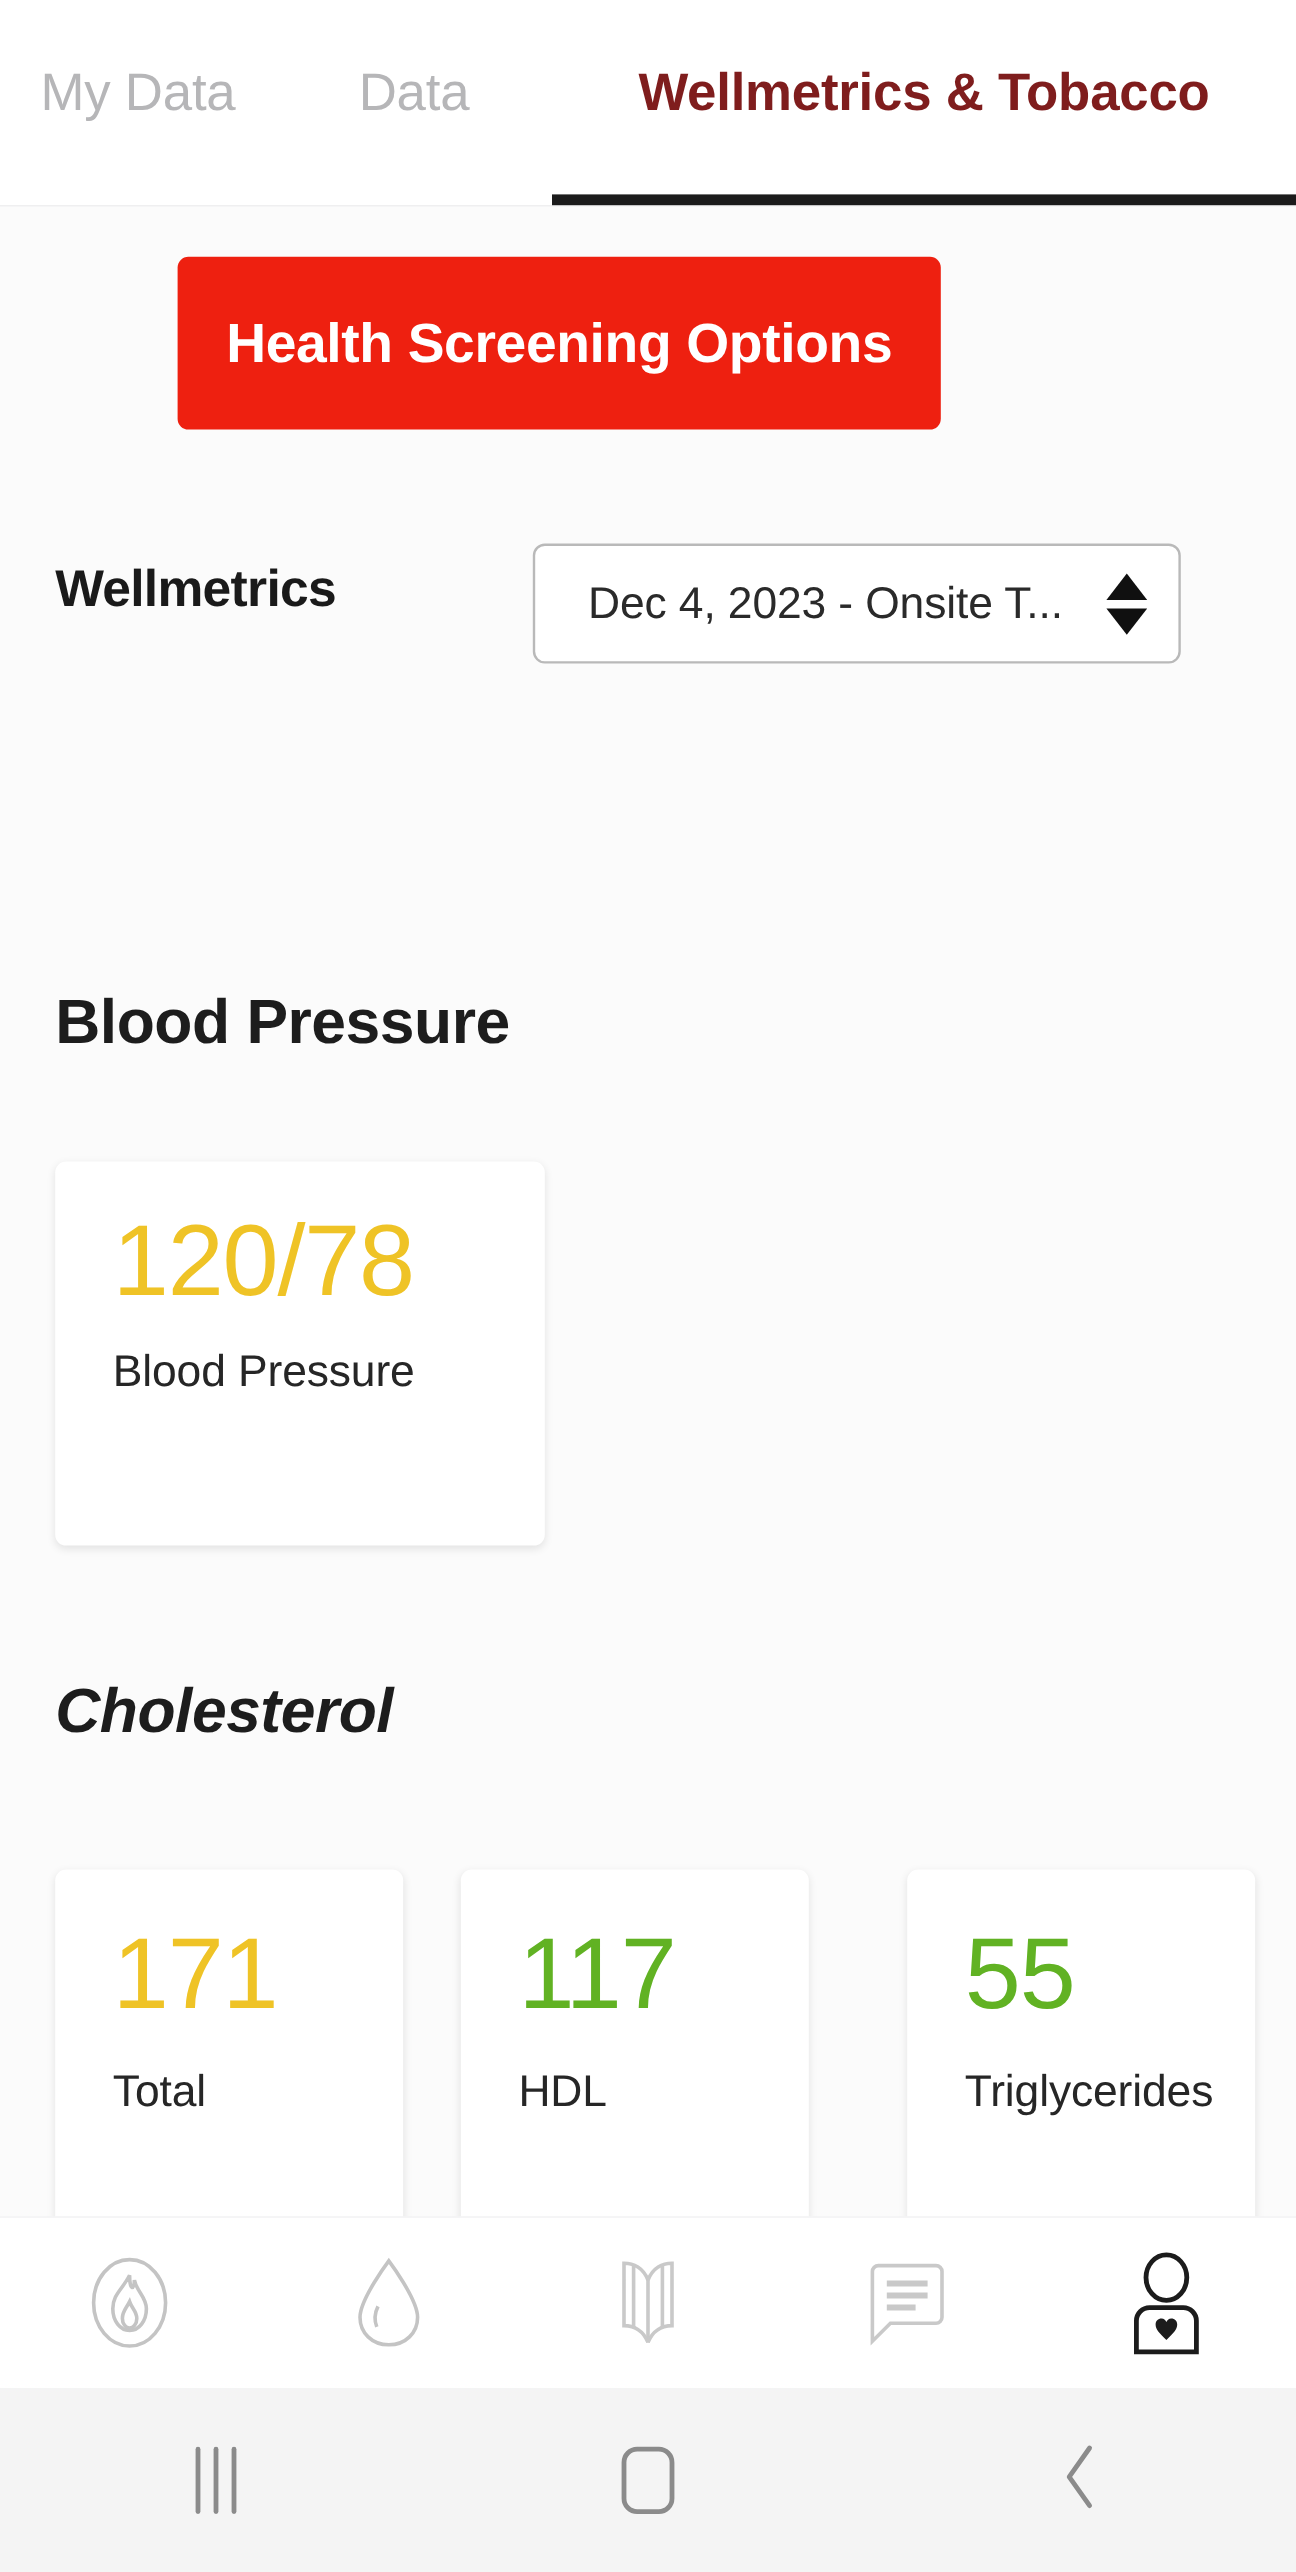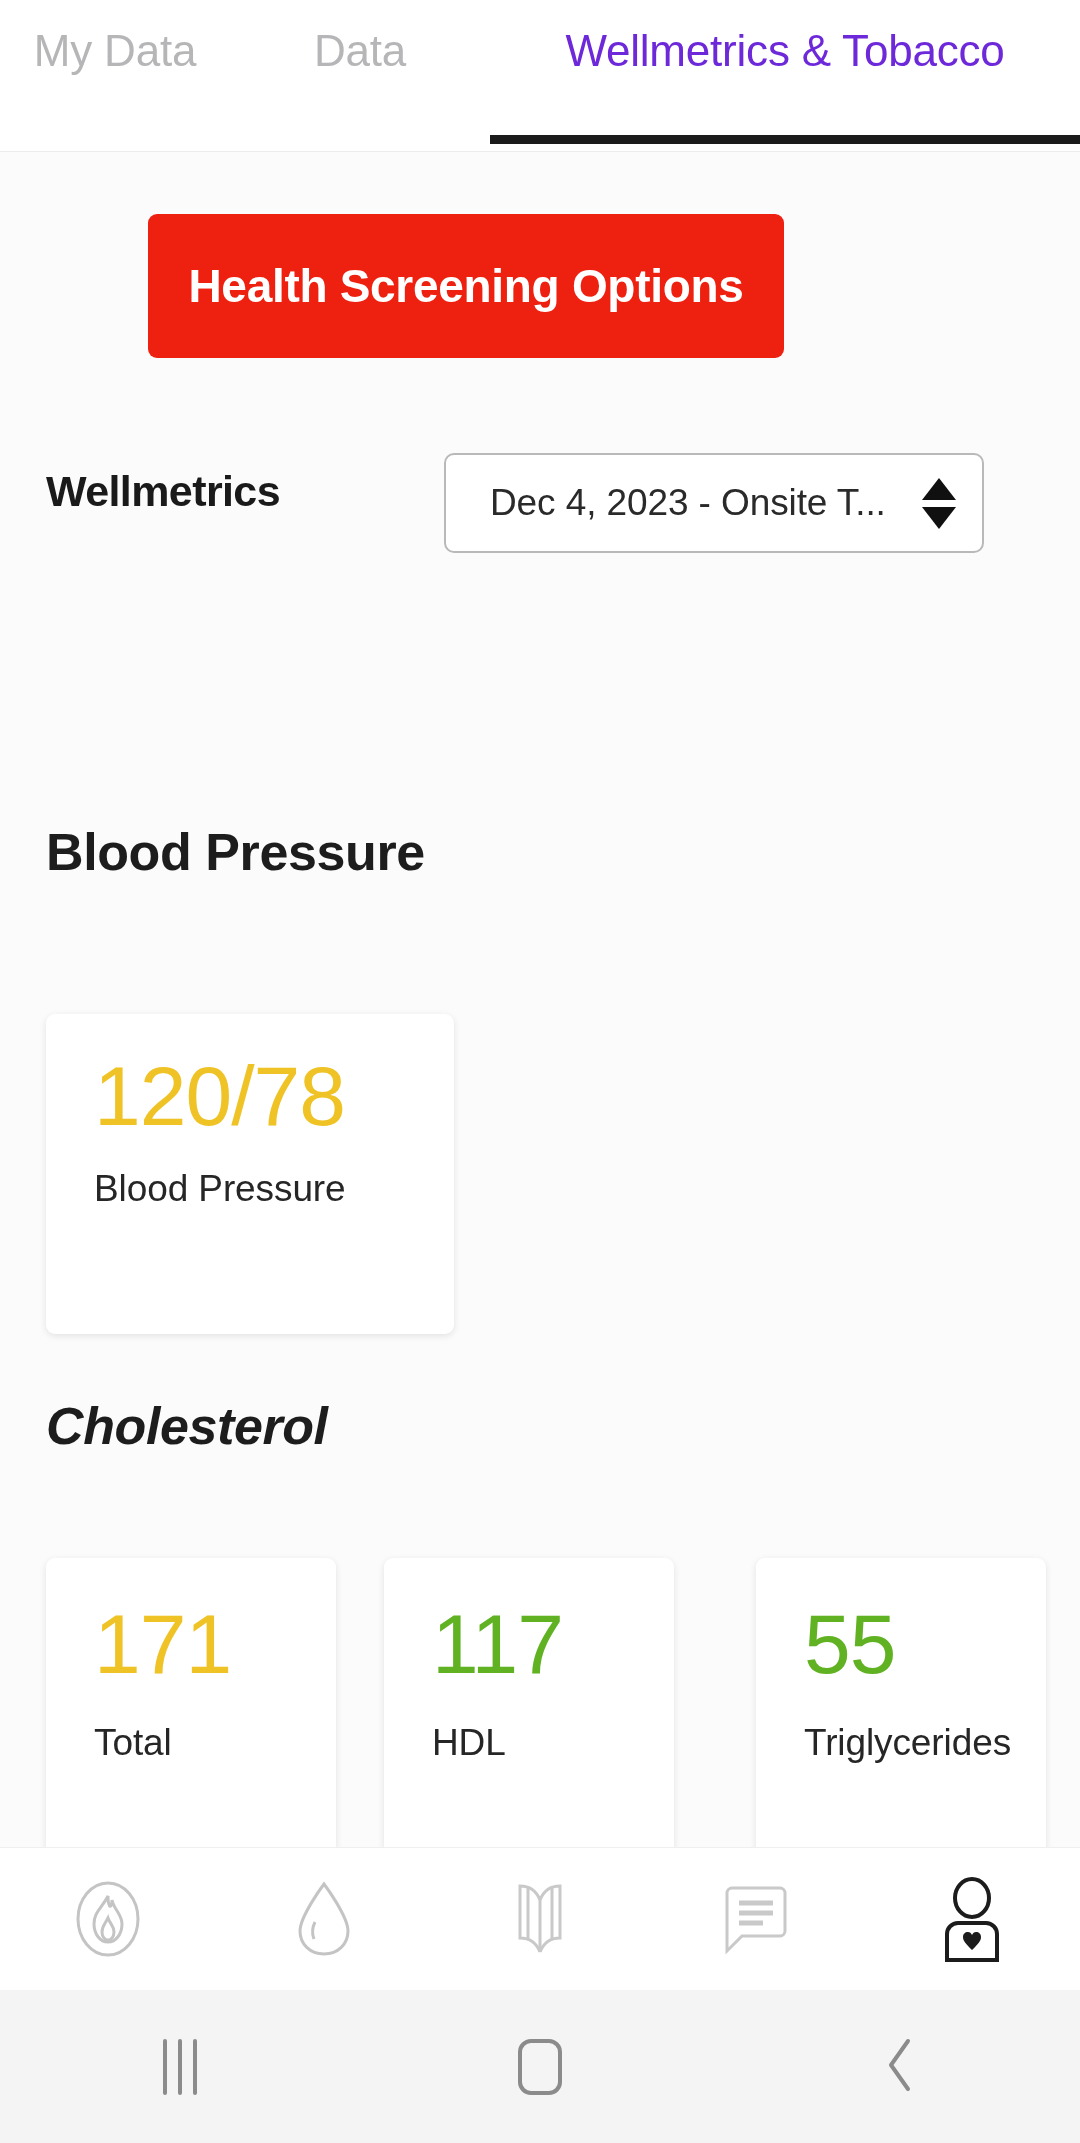--- a/index.html
+++ b/index.html
@@ -6,36 +6,35 @@
   html, body {
     width:1080px; height:2143px;
     background:#fbfbfb;
     font-family:"Liberation Sans", sans-serif;
     overflow:hidden;
   }
   #app { position:relative; width:1080px; height:2143px; background:#fbfbfb; }
 
   
   .tabbar{
-    position:absolute; top:0; left:0; width:1080px; height:152px;
-    background:#ffffff; display:flex; align-items:flex-start;
+    position:absolute; top:0; left:0; width:1080px; height:172px;
+    background:#ffffff; display:flex; align-items:flex-end;
     border-bottom:1px solid #ececed;
-    gap:15px;
   }
   .tab{
     height:144px; position:relative;
     display:flex; align-items:flex-start; justify-content:center;
     padding-top:26px;
     font-size:44px; letter-spacing:-0.2px; white-space:nowrap;
   }
   .tab.t1{ width:230px; }
   .tab.t2{ width:230px; }
   .tab.t3{ flex:1; }
   .tab.inactive{ color:#b6b6b8; }
-  .tab.active{ color:#6d28d9; }
+  .tab.active{ color:#7f1d1d;font-weight:bold; }
   .tab.active .underline{
     position:absolute; left:0; bottom:0; width:100%; height:9px; background:#1b1b1b;
   }
 
   
   .cta{
     position:absolute; left:148px; top:214px; width:636px; height:144px;
     background:#ee2010; border-radius:9px; border:none;
     color:#ffffff; font-size:46px; font-weight:bold;
     display:flex; align-items:center; justify-content:center;
@@ -85,21 +84,21 @@
     box-shadow:0 2px 7px rgba(0,0,0,0.10);
   }
   .card .value{
     position:absolute; left:48px; font-size:84px; font-weight:500;
     letter-spacing:-1px; line-height:1;
   }
   .card .label{
     position:absolute; left:48px; font-size:37px; color:#262626;
     letter-spacing:-0.1px; white-space:nowrap;
   }
-  .bp-card{ left:46px; top:1014px; width:408px; height:320px; }
+  .bp-card{ left:46px; top:968px; width:408px; height:320px; }
   .bp-card .value{ top:40px; }
   .bp-card .label{ top:154px; }
 
   .chol-card{ top:1558px; height:310px; }
   .chol-card .value{ top:44px; }
   .chol-card .label{ top:164px; }
   .cc1{ left:46px;  width:290px; }
   .cc2{ left:384px; width:290px; }
   .cc3{ left:756px; width:290px;text-align:right; }
 

